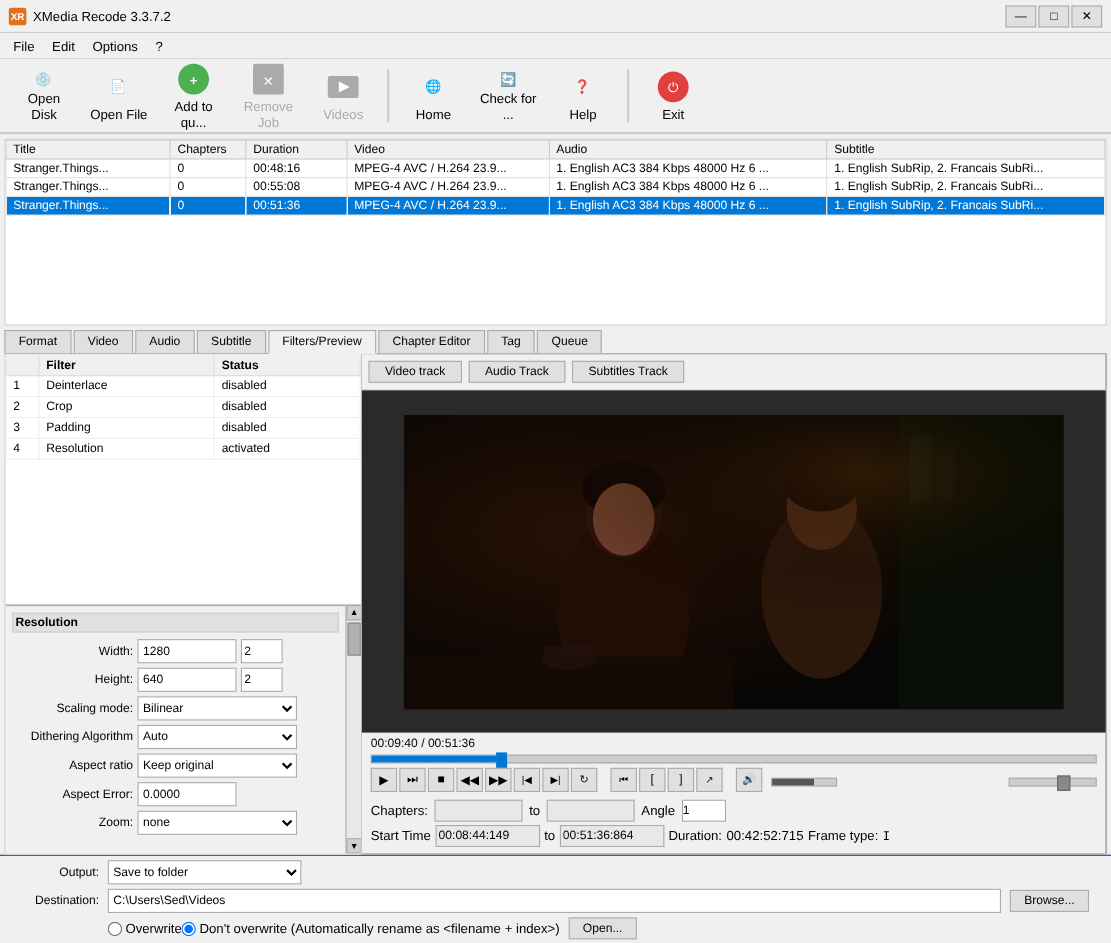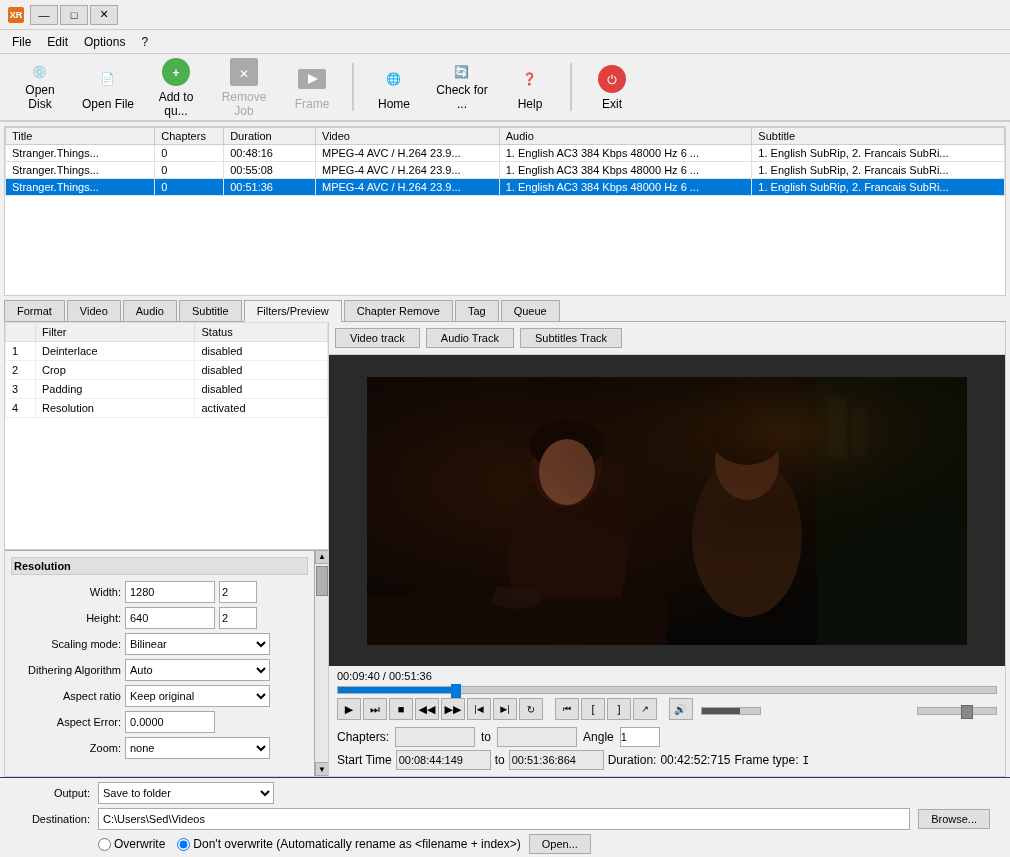--- a/index.html
+++ b/index.html
@@ -140,21 +140,21 @@
 
     .filter-table-area {
       flex: 1;
       overflow: auto;
       background: white;
       border-bottom: 1px solid #ccc;
     }
     .filter-table { width: 100%; border-collapse: collapse; }
     .filter-table th {
       background: #f0f0f0;
-      font-weight: normal;
+      font-weight: bold;
       font-size: 11px;
       padding: 3px 6px;
       border: 1px solid #ddd;
       text-align: left;
     }
     .filter-table td {
       padding: 3px 6px;
       font-size: 11px;
       border: 1px solid #eee;
     }
@@ -385,21 +385,21 @@
       padding: 0 4px;
       background: white;
     }
     .browse-btn {
       padding: 3px 12px;
       border: 1px solid #aaa;
       background: #e0e0e0;
       cursor: pointer;
       font-size: 11px;
     }
-    .radio-group { display: flex; align-items: center; gap: 12px; font-size: 11px; }
+    .radio-group { display: flex; align-items: center; font-size: 11px; }
     .radio-group label { display: flex; align-items: center; gap: 3px; cursor: pointer; }
 
     .scrollbar-v {
       width: 14px;
       background: #e8e8e8;
       border-left: 1px solid #aaa;
       display: flex;
       flex-direction: column;
     }
     .scroll-arrow {
@@ -420,20 +420,21 @@
       border: 1px solid #888;
       margin: 2px auto;
       cursor: pointer;
     }
   </style>
 </head>
 <body>
 
 <div class="titlebar">
   <div class="titlebar-icon">XR</div>
+  <span class="titlebar-title">XMedia Recode 3.3.7.2</span>
   <div class="titlebar-controls">
     <button class="titlebar-btn">—</button>
     <button class="titlebar-btn">□</button>
     <button class="titlebar-btn close">✕</button>
   </div>
 </div>
 
 <div class="menubar">
   <span class="menu-item">File</span>
   <span class="menu-item">Edit</span>
@@ -468,21 +469,21 @@
     </div>
     <span>Remove Job</span>
   </button>
   <button class="toolbar-btn" style="color:#aaa;">
     <div class="toolbar-icon">
       <svg width="32" height="32" viewBox="0 0 32 32">
           <rect x="2" y="6" width="28" height="20" rx="2" fill="#aaa"></rect>
           <polygon points="12,11 22,16 12,21" fill="white"></polygon>
         </svg>
     </div>
-    <span>Frame</span>
+    <span>Videos</span>
   </button>
   <div class="toolbar-sep"></div>
   <button class="toolbar-btn">
     <div class="toolbar-icon">🌐</div>
     <span>Home</span>
   </button>
   <button class="toolbar-btn">
     <div class="toolbar-icon">🔄</div>
     <span>Check for ...</span>
   </button>
@@ -542,21 +543,21 @@
       </tbody>
   </table>
 </div>
 
 <div class="tabs">
   <div class="tab">Format</div>
   <div class="tab">Video</div>
   <div class="tab">Audio</div>
   <div class="tab">Subtitle</div>
   <div class="tab active">Filters/Preview</div>
-  <div class="tab">Chapter Remove</div>
+  <div class="tab">Chapter Editor</div>
   <div class="tab">Tag</div>
   <div class="tab">Queue</div>
 </div>
 
 <div class="main-content">
 
   <div class="left-panel">
 
     <div class="filter-table-area">
       <table class="filter-table">

